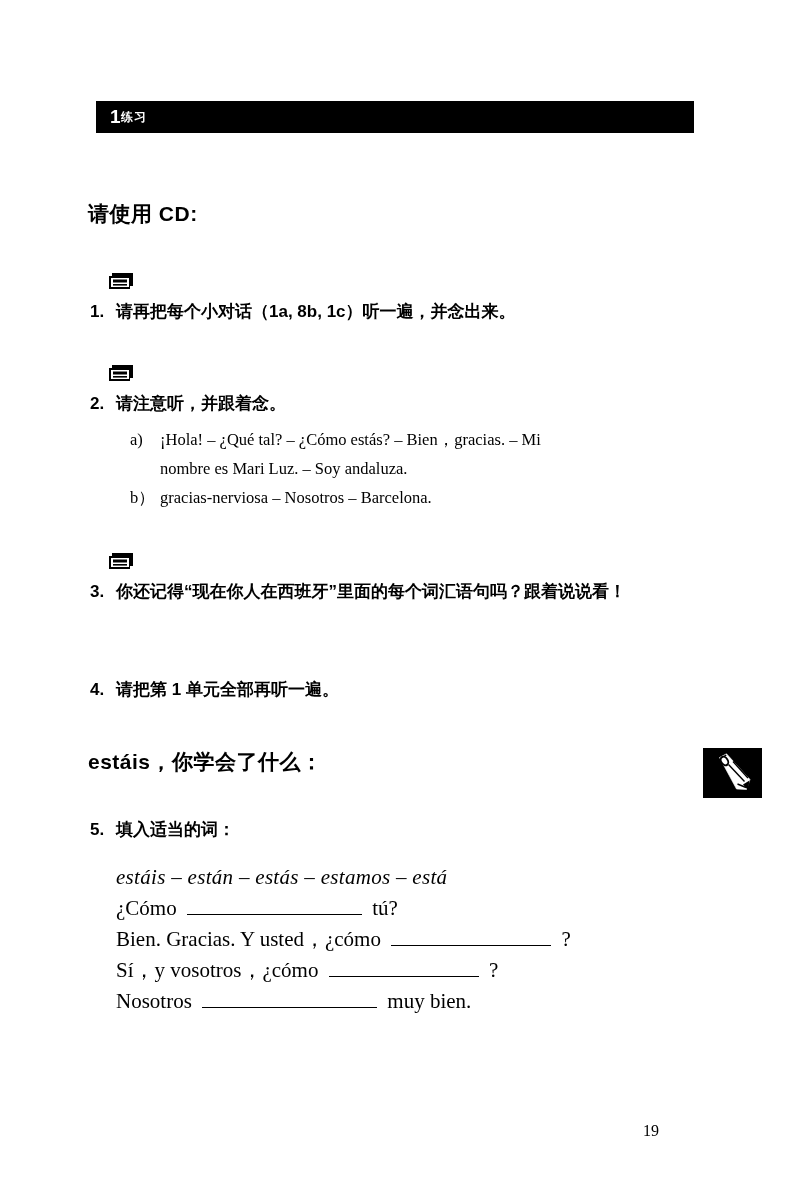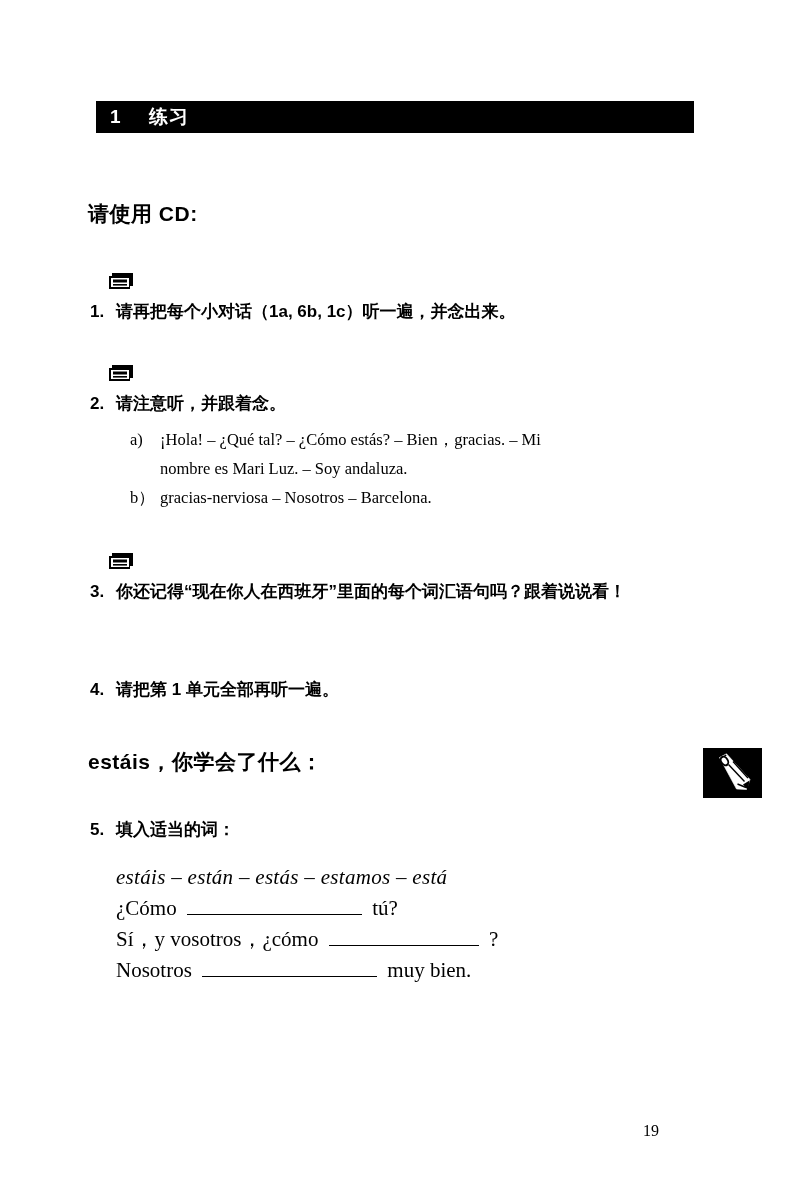--- a/index.html
+++ b/index.html
@@ -37,22 +37,21 @@
   .header-num {
     font-family: "Liberation Sans", sans-serif;
     font-weight: bold;
     font-size: 19px;
     margin-left: 14px;
     letter-spacing: 0.5px;
   }
   .header-title {
     font-family: "Liberation Sans", sans-serif;
     font-weight: bold;
-    font-size: 19px;
-    margin-left: 28px;
+    font-size: 12px;
     letter-spacing: 1px;
   }
 
   
   .section-head {
     position: absolute;
     font-family: "Liberation Sans", sans-serif;
     font-weight: bold;
     font-size: 21px;
     letter-spacing: 0.5px;
@@ -187,21 +186,21 @@
       <path d="M4 1 H25 V14 H22 V17 H1 V4 H4 Z" fill="#000"></path>
       <rect x="3" y="6" width="18" height="9" fill="#fff"></rect>
       <rect x="5" y="7.5" width="14" height="3" fill="#000"></rect>
       <rect x="5" y="12" width="14" height="1.6" fill="#000"></rect>
       <path d="M4 1 H25 V14 H22 V4 H4 Z" fill="#000"></path>
     </svg>
   </span>
 
   <div class="item" id="item-1">
     <span class="num">1.</span>
-    <span class="body">请再把每个小对话（1a, 6b, 1c）听一遍，并念出来。</span>
+    <span class="body">请再把每个小对话（1a, 8b, 1c）听一遍，并念出来。</span>
   </div>
 
   <span class="cassette-icon" id="icon-2">
     <svg width="26" height="18" viewBox="0 0 26 18" xmlns="http://www.w3.org/2000/svg">
       <path d="M4 1 H25 V14 H22 V17 H1 V4 H4 Z" fill="#000"></path>
       <rect x="3" y="6" width="18" height="9" fill="#fff"></rect>
       <rect x="5" y="7.5" width="14" height="3" fill="#000"></rect>
       <rect x="5" y="12" width="14" height="1.6" fill="#000"></rect>
       <path d="M4 1 H25 V14 H22 V4 H4 Z" fill="#000"></path>
     </svg>
@@ -273,20 +272,25 @@
 
   <div class="fill-block">
     <div class="fill-cue">estáis – están – estás – estamos – está</div>
 
     <div class="fill-line">
       <span>¿Cómo</span>
       <span class="blank blank-175"></span>
       <span>tú?</span>
     </div>
 
+    <div class="fill-line">
+      <span>Bien.  Gracias.  Y usted，¿cómo</span>
+      <span class="blank blank-160"></span>
+      <span>?</span>
+    </div>
 
 
     <div class="fill-line">
       <span>Sí，y vosotros，¿cómo</span>
       <span class="blank blank-150"></span>
       <span>?</span>
     </div>
 
     <div class="fill-line">
       <span>Nosotros</span>

